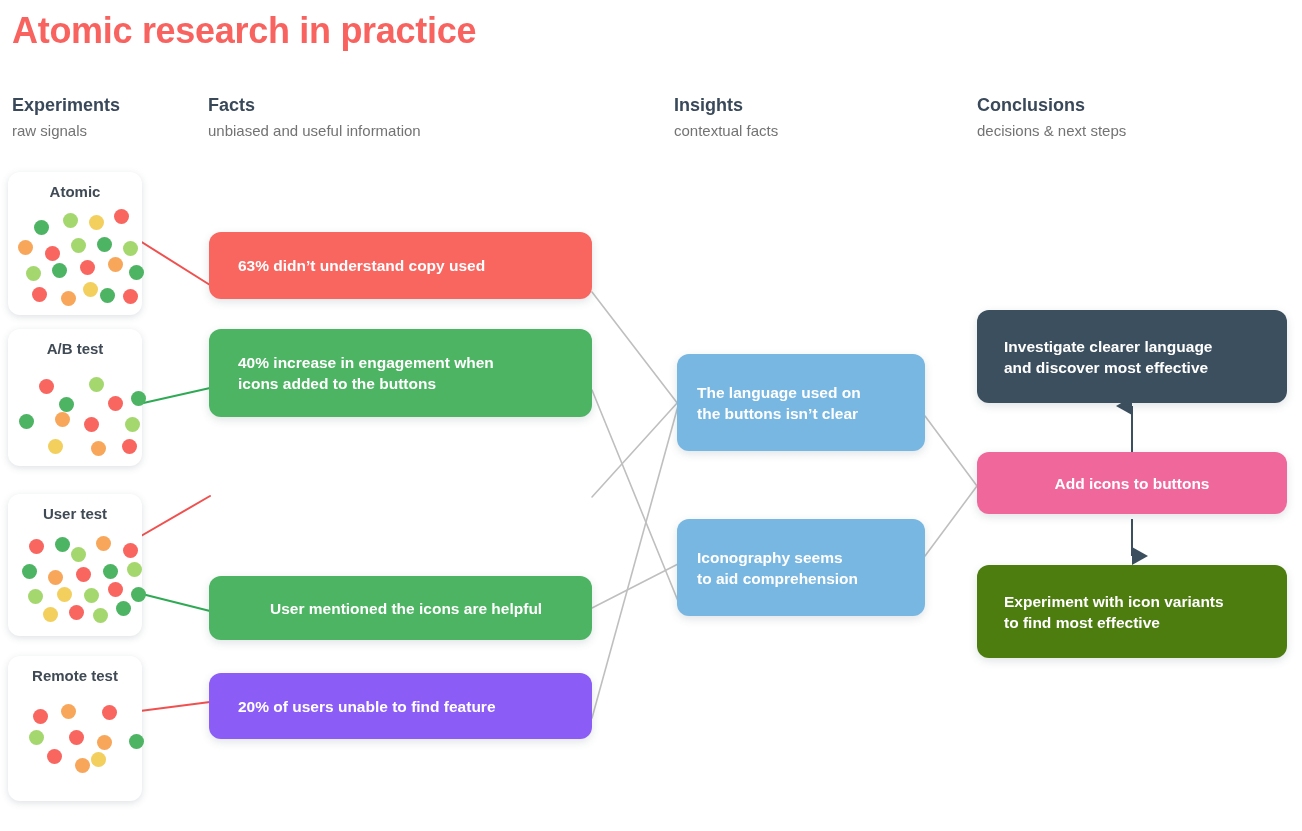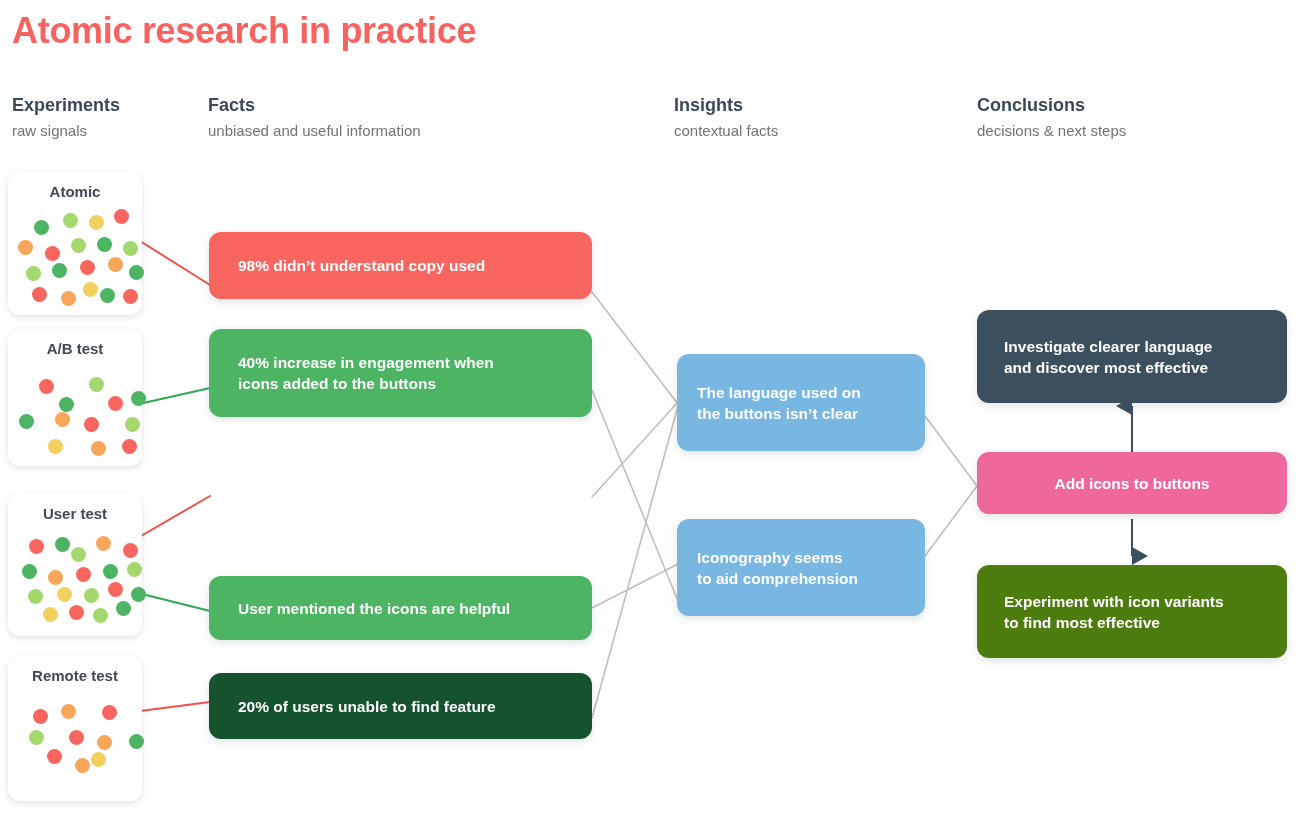--- a/index.html
+++ b/index.html
@@ -251,34 +251,34 @@
         <span class="dot" style="left: 61px; top: 74px; background: rgb(249, 101, 95);"></span>
         <span class="dot" style="left: 89px; top: 79px; background: rgb(247, 166, 90);"></span>
         <span class="dot" style="left: 121px; top: 78px; background: rgb(76, 180, 98);"></span>
         <span class="dot" style="left: 39px; top: 93px; background: rgb(249, 101, 95);"></span>
         <span class="dot" style="left: 67px; top: 102px; background: rgb(247, 166, 90);"></span>
         <span class="dot" style="left: 83px; top: 96px; background: rgb(243, 207, 94);"></span>
       </div>
   </div>
 
   <div class="node fact" style="left: 209px; top: 232px; width: 383px; height: 67px; background: rgb(249, 101, 95);">
-    <div class="node-text">98% didn’t understand copy used</div>
+    <div class="node-text">63% didn’t understand copy used</div>
   </div>
 
   <div class="node fact" style="left: 209px; top: 329px; width: 383px; height: 88px; background: rgb(76, 180, 98);">
     <div class="node-text">40% increase in engagement when
 icons added to the buttons</div>
   </div>
 
 
-  <div class="node fact" style="left: 209px; top: 576px; width: 383px; height: 64px; background: rgb(76, 180, 98);">
+  <div class="node fact" style="left: 209px; top: 576px; width: 383px; height: 64px; background: rgb(76, 180, 98); padding-left: 32px;">
     <div class="node-text">User mentioned the icons are helpful</div>
   </div>
 
-  <div class="node fact" style="left: 209px; top: 673px; width: 383px; height: 66px; background: #14532d; text-align: center;">
+  <div class="node fact" style="left: 209px; top: 673px; width: 383px; height: 66px; background: #8b5cf6; text-align: center;">
     <div class="node-text">20% of users unable to find feature</div>
   </div>
 
   <div class="node insight" style="left: 677px; top: 354px; width: 248px; height: 97px; background: rgb(120, 183, 226);">
     <div class="node-text">The language used on
 the buttons isn’t clear</div>
   </div>
 
   <div class="node insight" style="left: 677px; top: 519px; width: 248px; height: 97px; background: rgb(120, 183, 226);">
     <div class="node-text">Iconography seems

